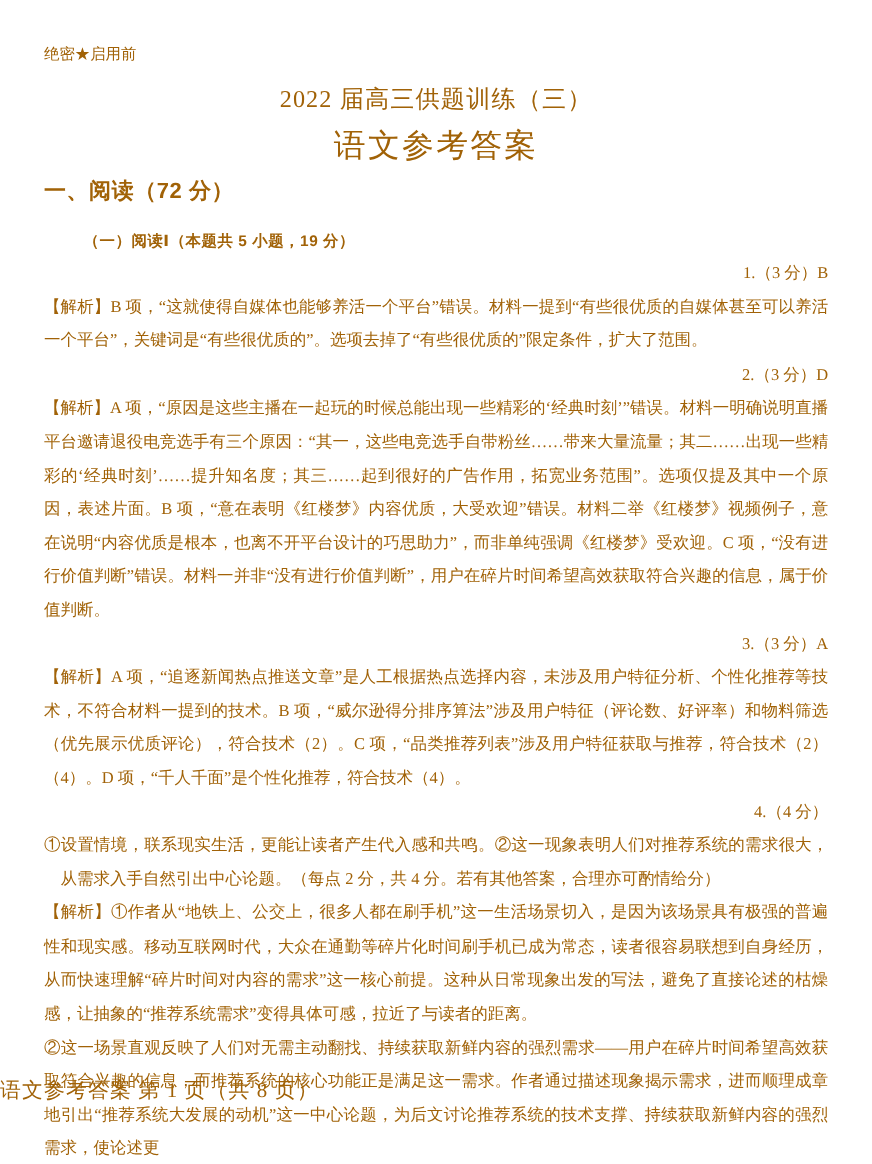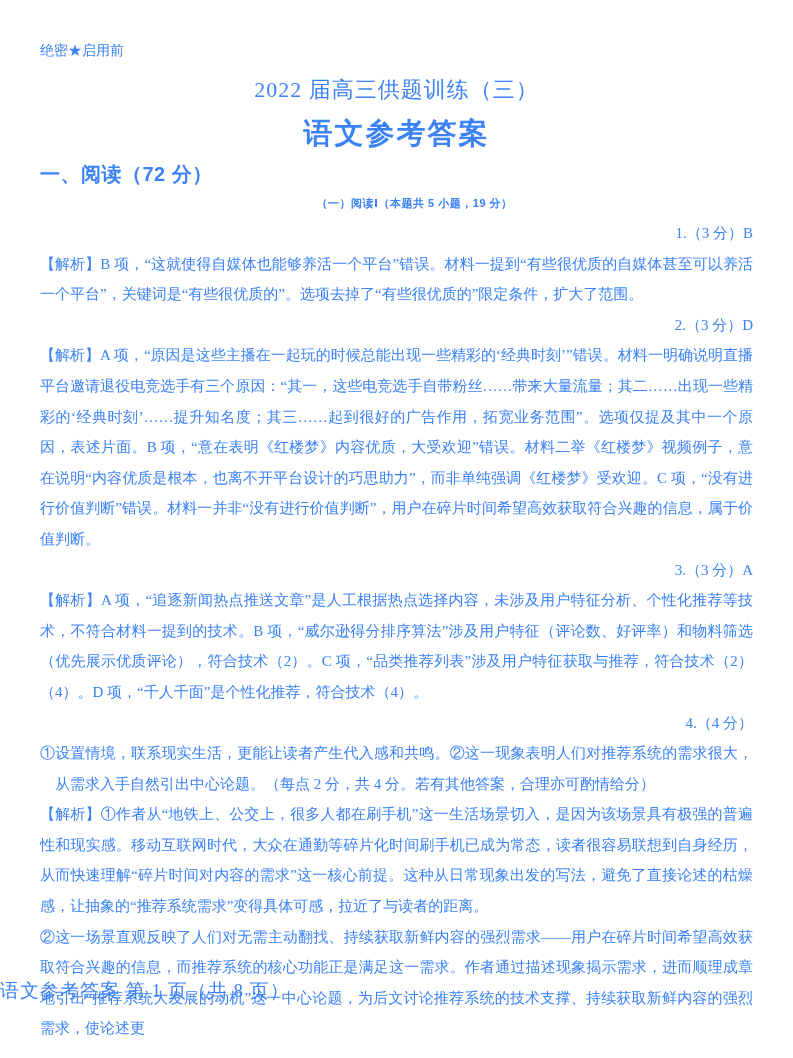--- a/index.html
+++ b/index.html
@@ -2,62 +2,61 @@
 <html lang="zh"><head>
 <meta charset="utf-8">
 <style>
   html, body { margin: 0; padding: 0; background: #ffffff; }
   .page {
     position: relative;
     width: 793px;
     height: 1058px;
     margin: 0 auto;
     background: #ffffff;
-    color: #3b82f6;
+    color: #a16207;
     font-family: "Liberation Serif", "DejaVu Serif", serif;
     box-sizing: border-box;
     padding: 42px 40px 0 40px;
     overflow: hidden;
   }
   .secrecy {
     font-size: 14px;
     line-height: 18px;
   }
   .doc-title {
     text-align: center;
     font-size: 22px;
     line-height: 26px;
     margin-top: 17px;
     letter-spacing: 1px;
   }
   .doc-subtitle {
     text-align: center;
     font-size: 29px;
     line-height: 34px;
-    font-weight: bold;
+    font-weight: normal;
     margin-top: 13px;
     letter-spacing: 2px;
   }
   .part-heading {
     font-family: "Liberation Sans", "DejaVu Sans", sans-serif;
     font-weight: bold;
     font-size: 20px;
     line-height: 22px;
     margin-top: 13px;
     letter-spacing: 0.5px;
   }
   .subpart-heading {
     font-family: "Liberation Sans", "DejaVu Sans", sans-serif;
     font-weight: bold;
-    font-size: 11px;
+    font-size: 14px;
     line-height: 22px;
-    margin-top: 7px;
+    margin-top: 23px;
     padding-left: 36px;
     letter-spacing: 0.5px;
-    text-align: center;
   }
   .content {
     margin-top: 4px;
     font-size: 15px;
     line-height: 30.6px;
     text-align: justify;
     text-justify: inter-character;
   }
   .answer-label { text-align: right; }
   .para { margin: 0; }

